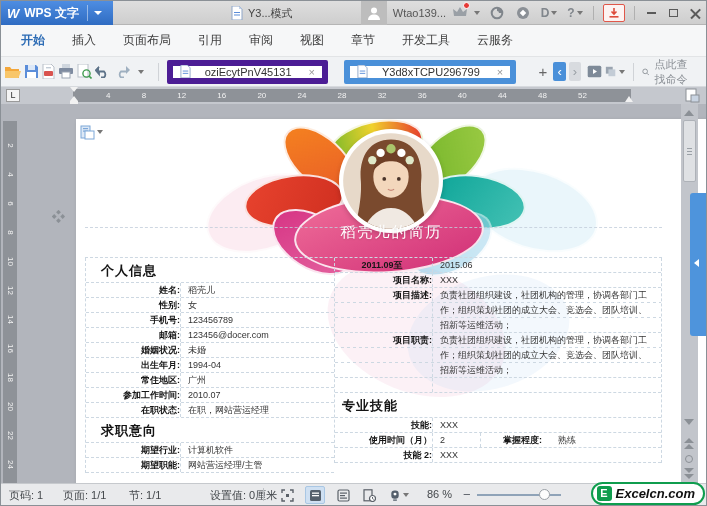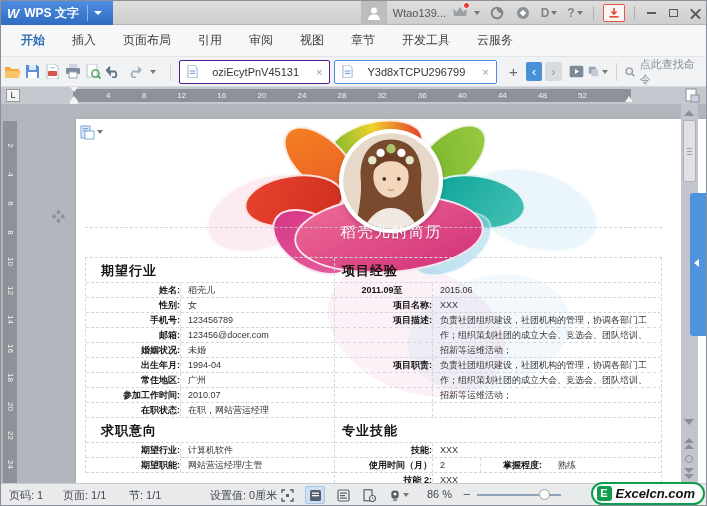--- a/index.html
+++ b/index.html
@@ -33,21 +33,21 @@
   
   .menubar { position:absolute; left:0; top:24px; width:100%; height:32px; background:#f6f7f8; border-bottom:1px solid #e2e4e6; display:flex; align-items:center; padding-left:20px; gap:27px; font-size:12px; color:#3c3c3c; }
   .menubar .mi { cursor:pointer; }
   .menubar .mi.active { color:#2d6cb5; font-weight:bold; }
 
   
   .toolbar { position:absolute; left:0; top:56px; width:100%; height:30px; background:#f0f2f4; border-bottom:1px solid #d7dade; display:flex; align-items:center; }
   .qicon { width:20px; height:20px; margin-left:3px; display:flex; align-items:center; justify-content:center; cursor:pointer; }
   .qcaret { margin:0 6px 0 8px; }
   .tool-sep { width:1px; height:18px; background:#d0d3d7; margin:0 8px; }
-  .doctab { height:24px; display:flex; align-items:center; gap:14px; background:#fff; border:1px solid #4c1d95; border-radius:2px; padding:0 7px; font-size:11px; color:#333; margin-right:4px; cursor:pointer; }
+  .doctab { height:24px; display:flex; align-items:center; gap:14px; background:#fff; border:6px solid #4c1d95; border-radius:2px; padding:0 7px; font-size:11px; color:#333; margin-right:16px; cursor:pointer; }
   .doctab.active { border-color:#4a90d9; }
   .doctab .x { color:#999; font-size:11px; margin-left:3px; }
   .newtab { width:20px; height:20px; font-size:15px; color:#666; display:flex; align-items:center; justify-content:center; margin:0 4px; cursor:pointer; }
   .navbtn { width:19px; height:19px; display:flex; align-items:center; justify-content:center; font-size:13px; border-radius:2px; margin-right:3px; cursor:pointer; }
   .navbtn.back { background:#4a90d9; color:#fff; }
   .navbtn.fwd { background:#d8dbdf; color:#9aa0a6; }
   .search { margin-left:auto; margin-right:10px; display:flex; align-items:center; gap:5px; font-size:11px; color:#8a8f95; cursor:text; }
 
   
   .rulerrow { position:absolute; left:0; top:86px; width:100%; height:17px; background:#c5c8ce; }
@@ -131,20 +131,29 @@
 <body>
 
 <div class="window">
 
   <div class="titlebar">
     <div class="wps-btn">
       <span class="wlogo">W</span>
       <span class="wps-name">WPS 文字</span>
       <span class="wps-div"></span>
       <span class="caret"></span>
+    </div>
+    <div class="win-doc-tab">
+      <svg width="12" height="14" viewBox="0 0 12 14">
+          <path d="M1 0h7l3 3v11H1z" fill="#fff" stroke="#8fa6c8"></path>
+          <path d="M8 0l3 3H8z" fill="#c3d2e8"></path>
+          <rect x="3" y="6" width="6" height="1" fill="#5b8dd9"></rect>
+          <rect x="3" y="8.5" width="6" height="1" fill="#5b8dd9"></rect>
+        </svg>
+      <span>Y3...模式</span>
     </div>
     <div class="tb-right">
       <div class="avatar">
         <svg width="14" height="14" viewBox="0 0 14 14">
             <circle cx="7" cy="4.5" r="3" fill="#fff"></circle>
             <path d="M1 14c0-3.5 2.7-5.5 6-5.5s6 2 6 5.5z" fill="#fff"></path>
           </svg>
       </div>
       <span class="acc-name">Wtao139...</span>
       <span class="vip">
@@ -385,21 +394,21 @@
               <circle cx="50" cy="19" r="4.5" fill="#aac46a"></circle>
               <circle cx="60" cy="23" r="4" fill="#fff"></circle>
               <circle cx="68" cy="30" r="4" fill="#dfe8c8"></circle>
           </g>
         </svg>
       </div>
       <div class="doc-title">稻壳儿的简历</div>
 
       <div class="tbl">
         <div class="col colL">
-          <div class="hrow">期望行业</div>
+          <div class="hrow">个人信息</div>
           <div class="row">
               <span class="lb">姓名:</span>
               <span class="vl">稻壳儿</span>
             </div>
           <div class="row">
               <span class="lb">性别:</span>
               <span class="vl">女</span>
             </div>
           <div class="row">
               <span class="lb">手机号:</span>
@@ -433,21 +442,20 @@
           <div class="row">
               <span class="lb">期望行业:</span>
               <span class="vl">计算机软件</span>
             </div>
           <div class="row">
               <span class="lb">期望职能:</span>
               <span class="vl">网站营运经理/主管</span>
             </div>
         </div>
         <div class="col colR">
-          <div class="hrow">项目经验</div>
           <div class="row">
             <span class="lb dcell">
                 <span>2011.09</span>
                 <span>至</span>
               </span>
             <span class="vl">2015.06</span>
           </div>
           <div class="row">
               <span class="lb">项目名称:</span>
               <span class="vl">XXX</span>

